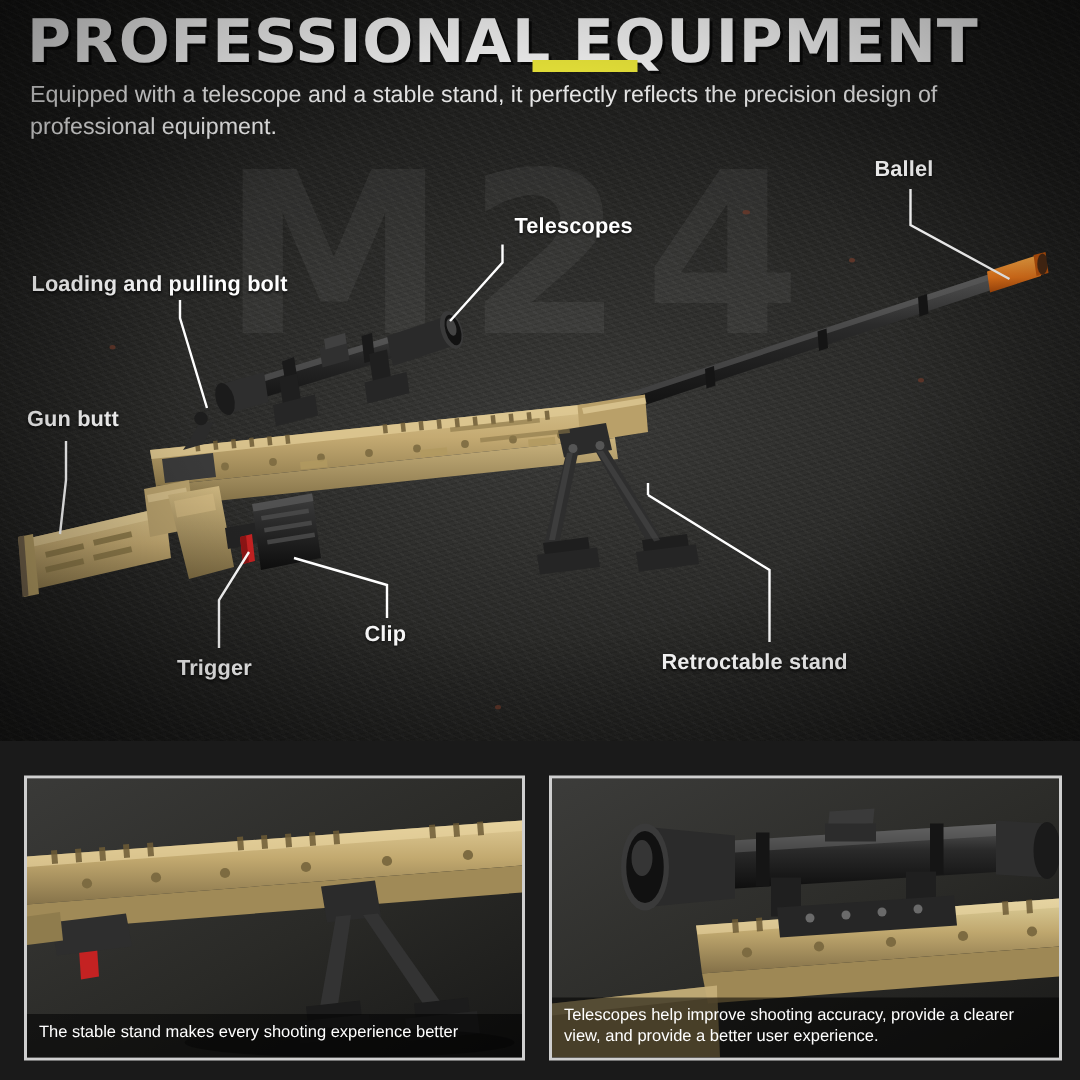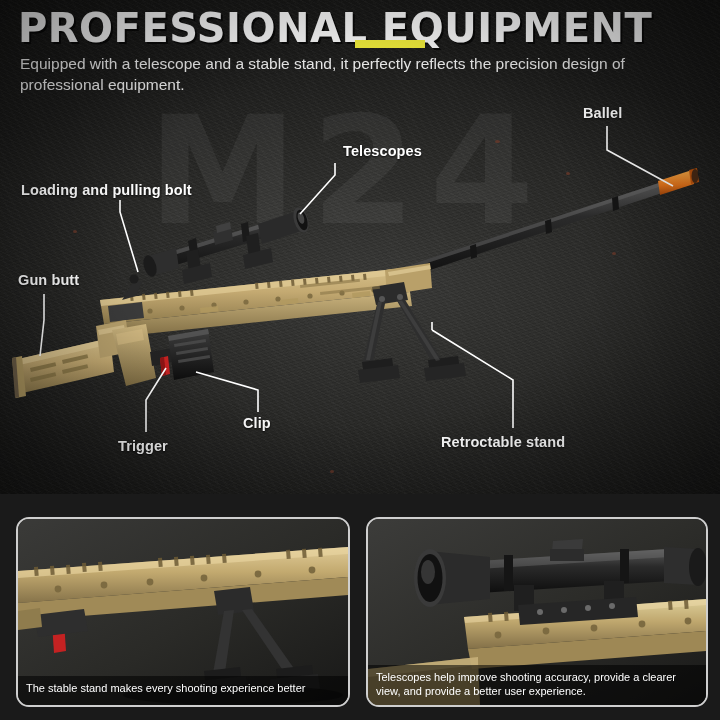--- a/index.html
+++ b/index.html
@@ -101,21 +101,21 @@
     white-space: nowrap;
     text-shadow: 0 1px 2px rgba(0,0,0,.8);
     letter-spacing: .1px;
   }
 
   
   .card {
     position: absolute;
     top: 517px;
     height: 186px;
-    border-radius: 13px;
+    border-radius: 0;
     border: 2px solid #cfcfcf;
     overflow: hidden;
     background: #1d1d1c;
   }
   .card-a { left: 16px; width: 330px; }
   .card-b { left: 366px; width: 338px; }
   .card-img {
     position: absolute; left: 0; top: 0; right: 0; bottom: 0;
     overflow: hidden;
   }

